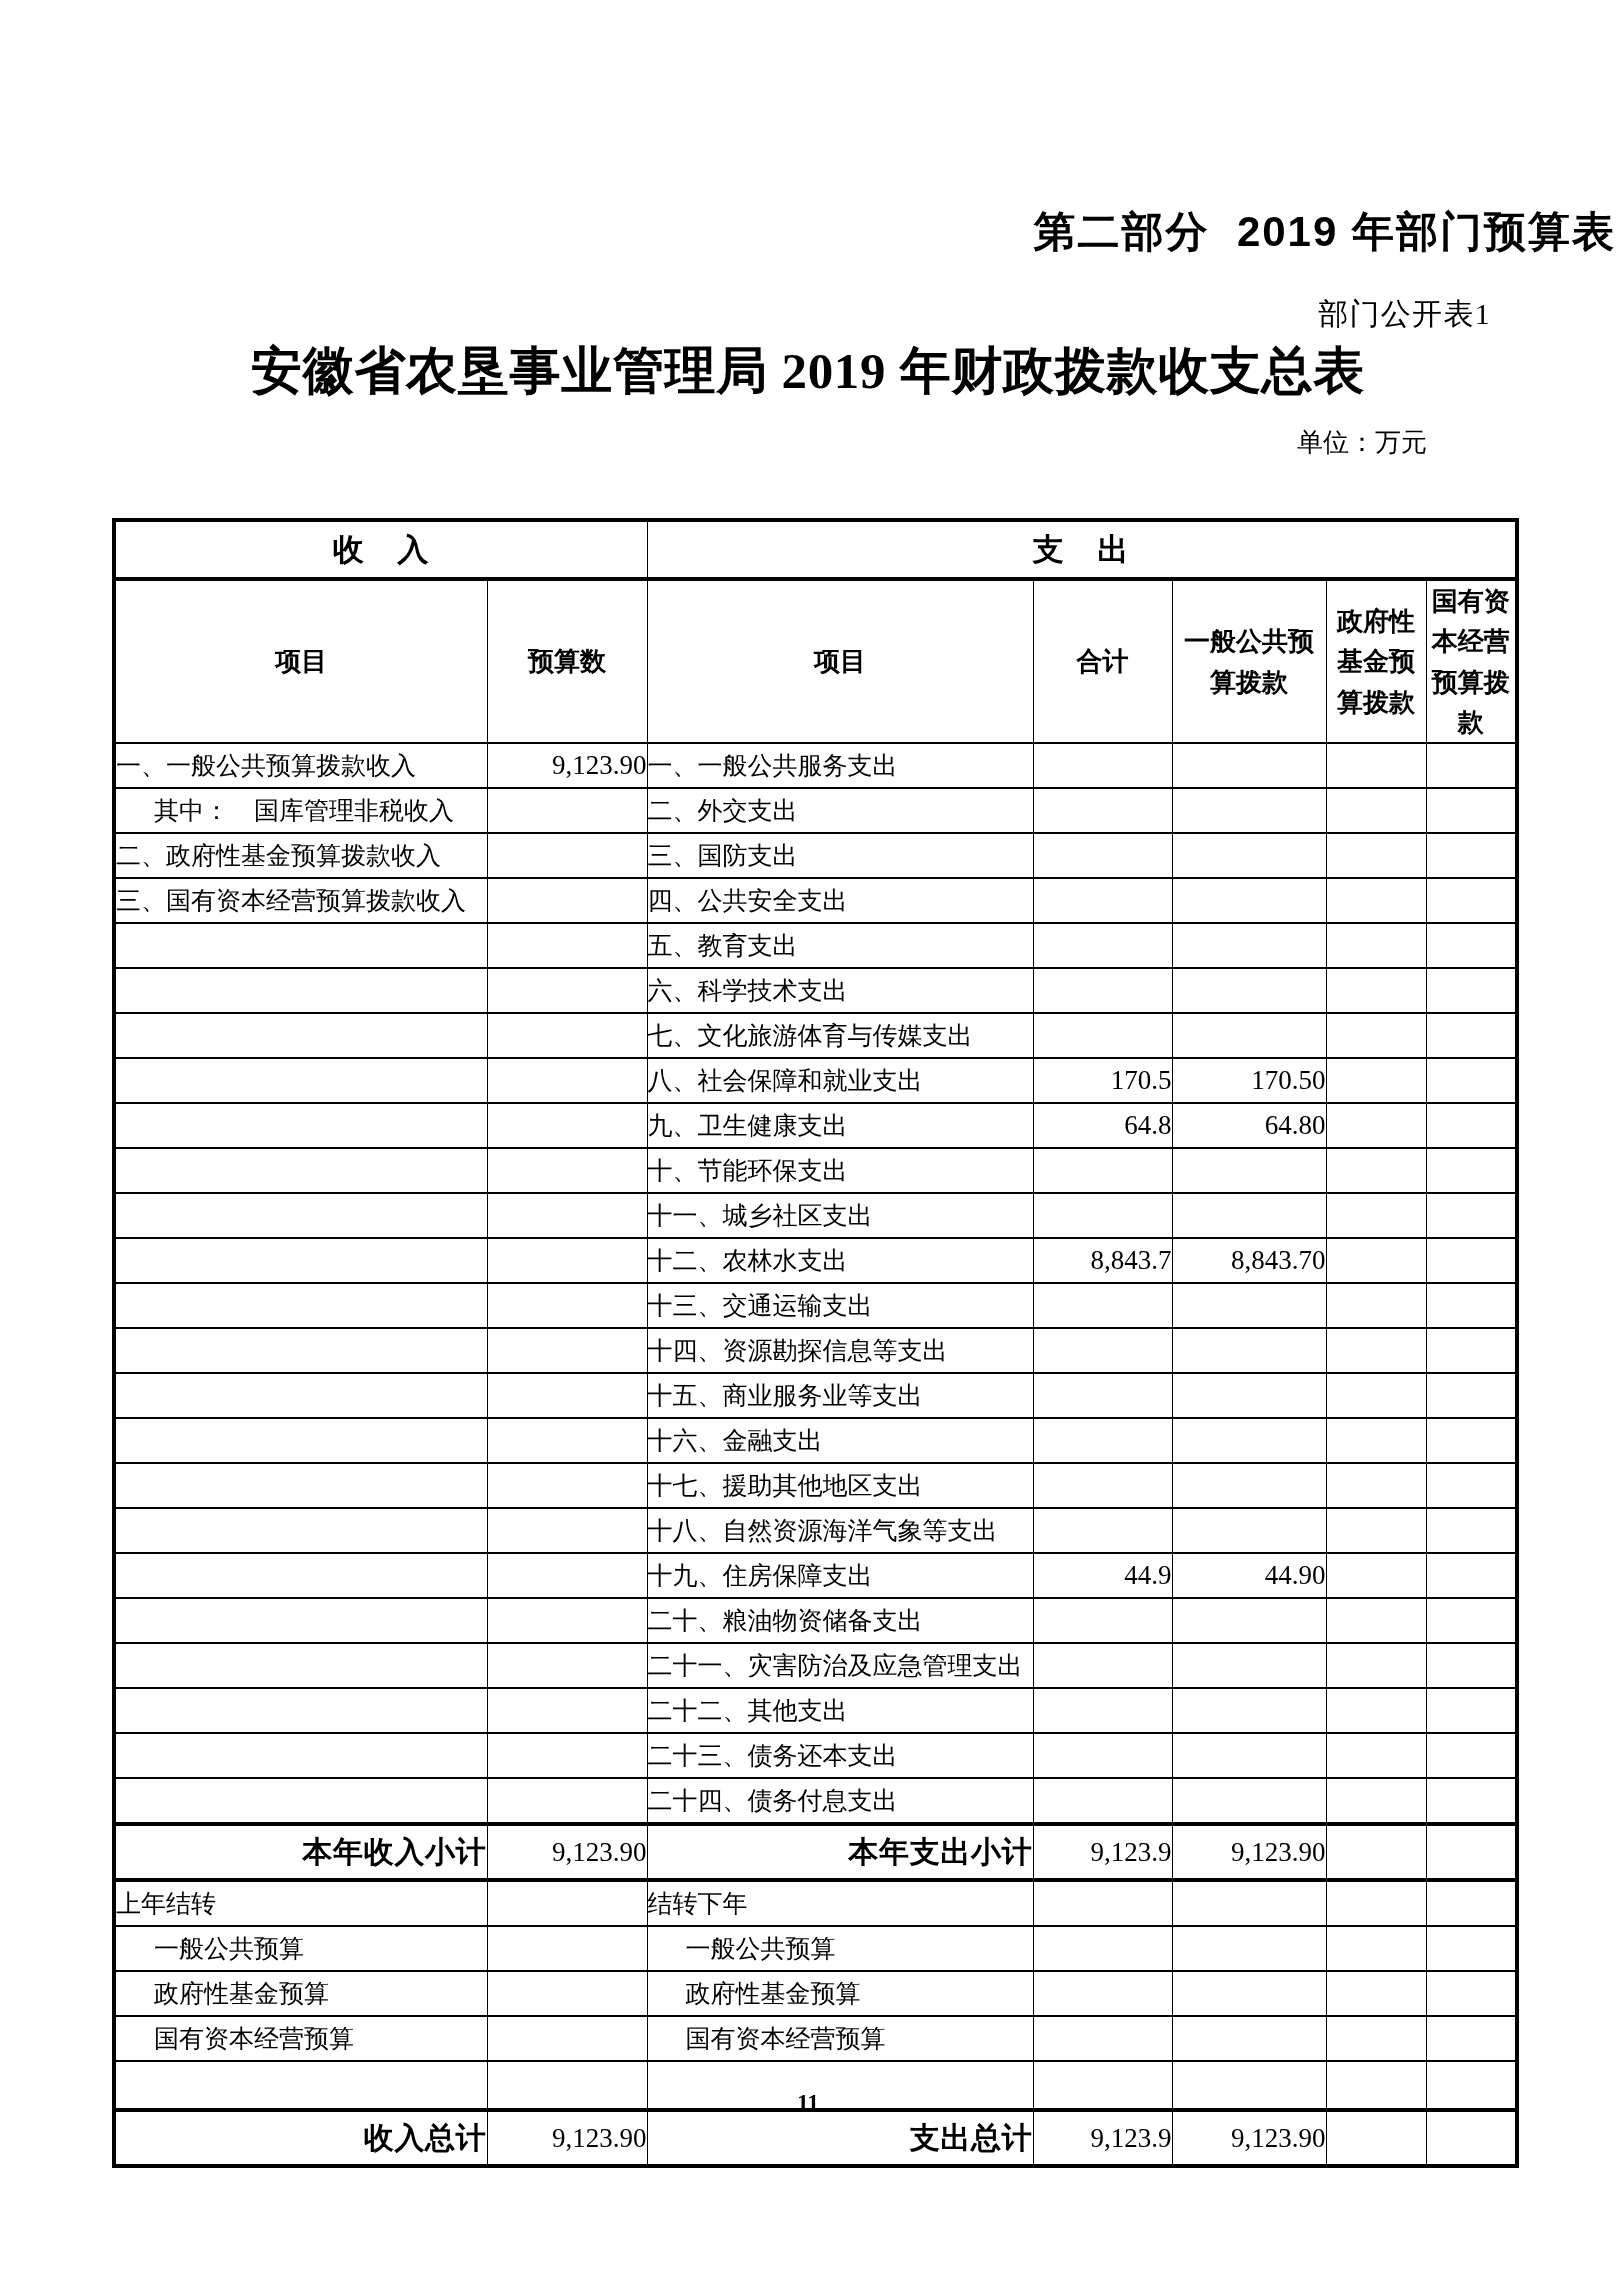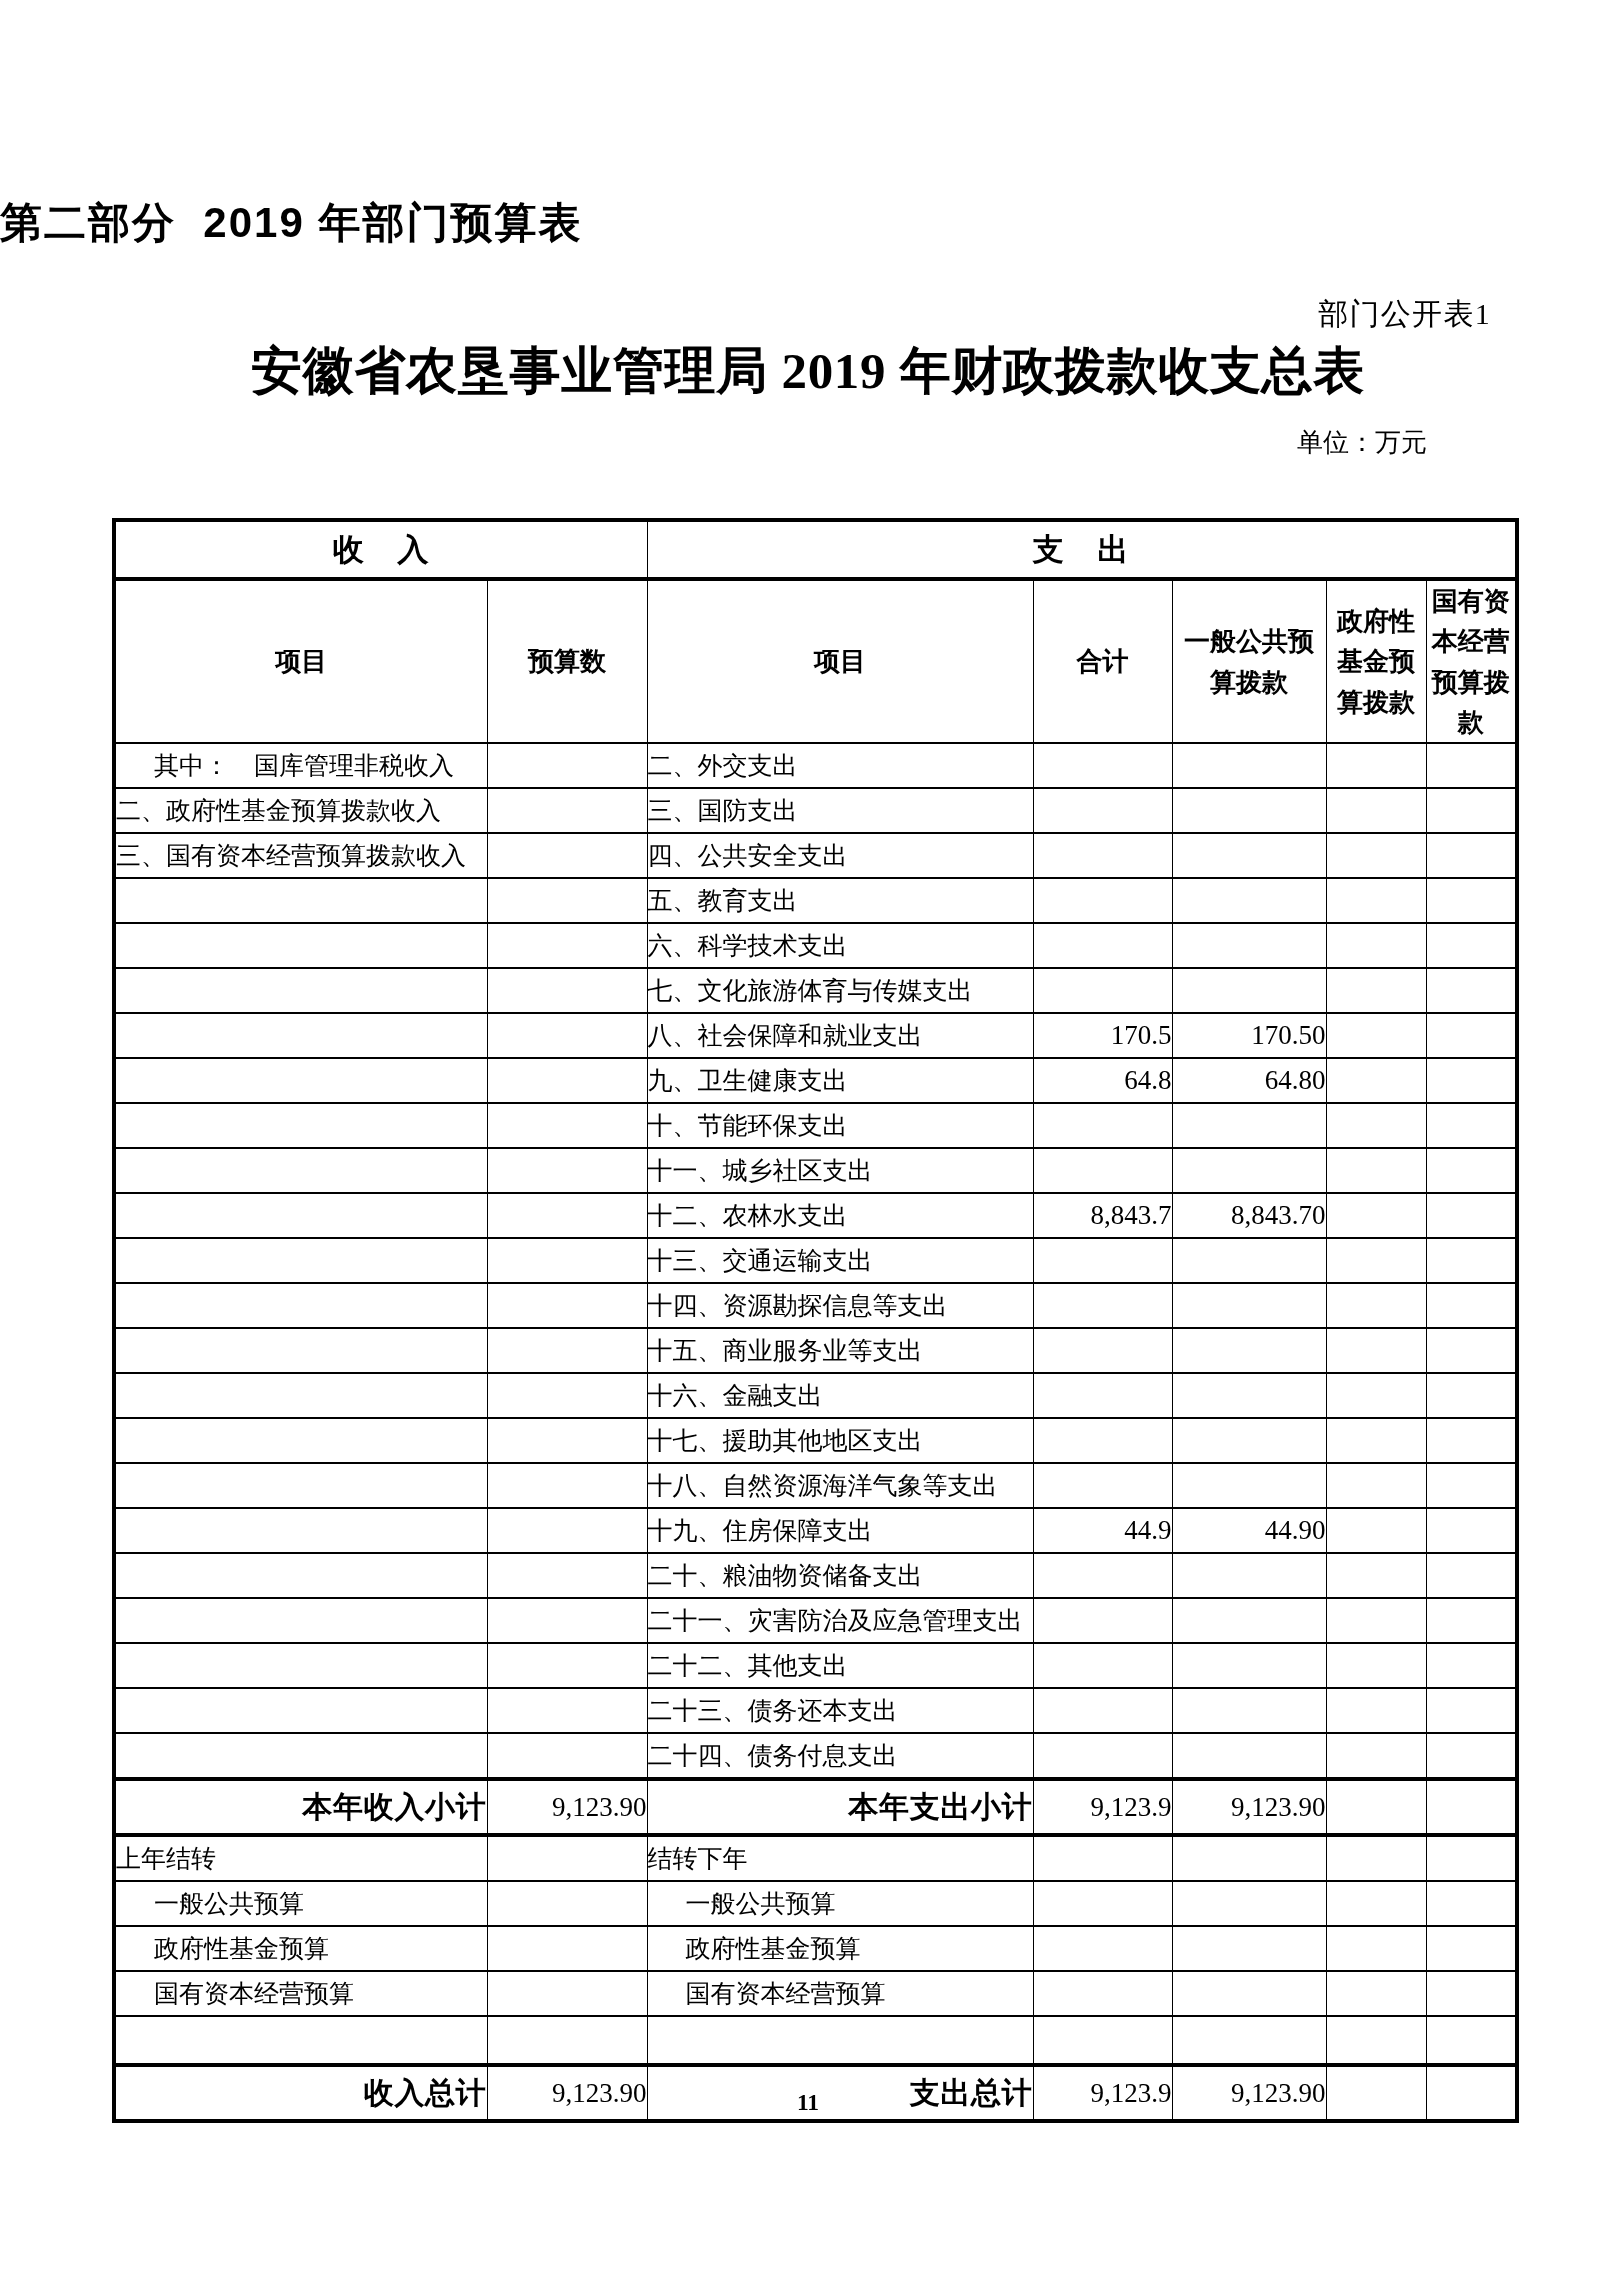--- a/index.html
+++ b/index.html
@@ -12,24 +12,24 @@
     width: 1616px;
     height: 2284px;
     font-family: "Liberation Serif", serif;
     color: #000;
     overflow: hidden;
   }
 
   
   .section-title {
     position: absolute;
-    top: 195px;
+    top: 204px;
     left: 0;
     width: 100%;
-    text-align: left;
+    text-align: right;
     font-family: "Liberation Sans", sans-serif;
     font-weight: bold;
     font-size: 42px;
     letter-spacing: 2px;
     white-space: pre;
   }
   .sheet-label {
     position: absolute;
     top: 294px;
     right: 125px;
@@ -172,20 +172,29 @@
       <th>预算数</th>
       <th>项目</th>
       <th>合计</th>
       <th class="h-general">一般公共预算拨款</th>
       <th class="h-fund">政府性基金预算拨款</th>
       <th class="h-capital">国有资本经营预算拨款</th>
     </tr>
   </thead>
   <tbody>
       <tr class="row-item">
+        <td class="c-item">一、一般公共预算拨款收入</td>
+        <td class="c-num">9,123.90</td>
+        <td class="c-item">一、一般公共服务支出</td>
+        <td class="c-num"></td>
+        <td class="c-num"></td>
+        <td class="c-num"></td>
+        <td class="c-num"></td>
+      </tr>
+      <tr class="row-item">
         <td class="c-item indent">其中：　国库管理非税收入</td>
         <td class="c-num"></td>
         <td class="c-item">二、外交支出</td>
         <td class="c-num"></td>
         <td class="c-num"></td>
         <td class="c-num"></td>
         <td class="c-num"></td>
       </tr>
       <tr class="row-item">
         <td class="c-item">二、政府性基金预算拨款收入</td>

